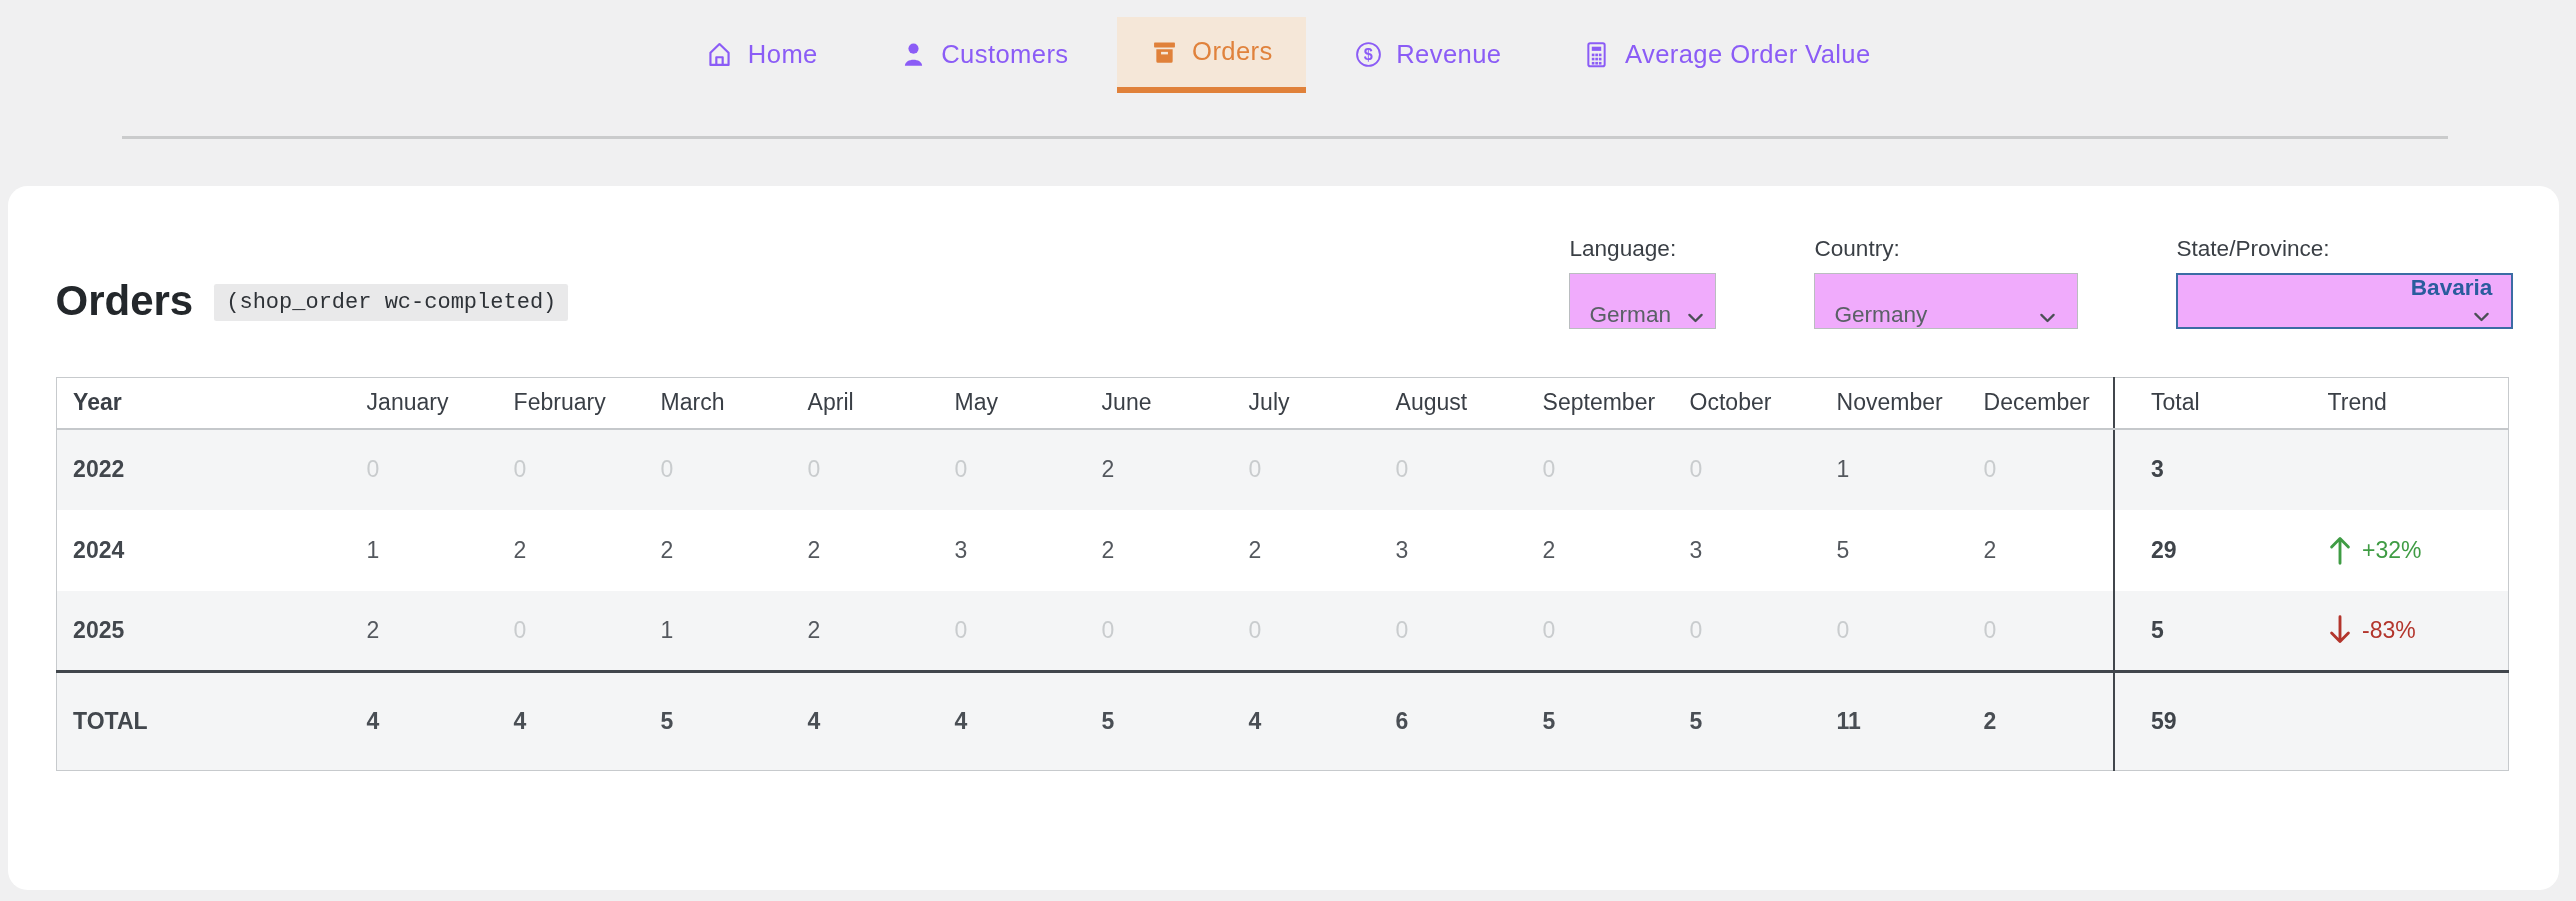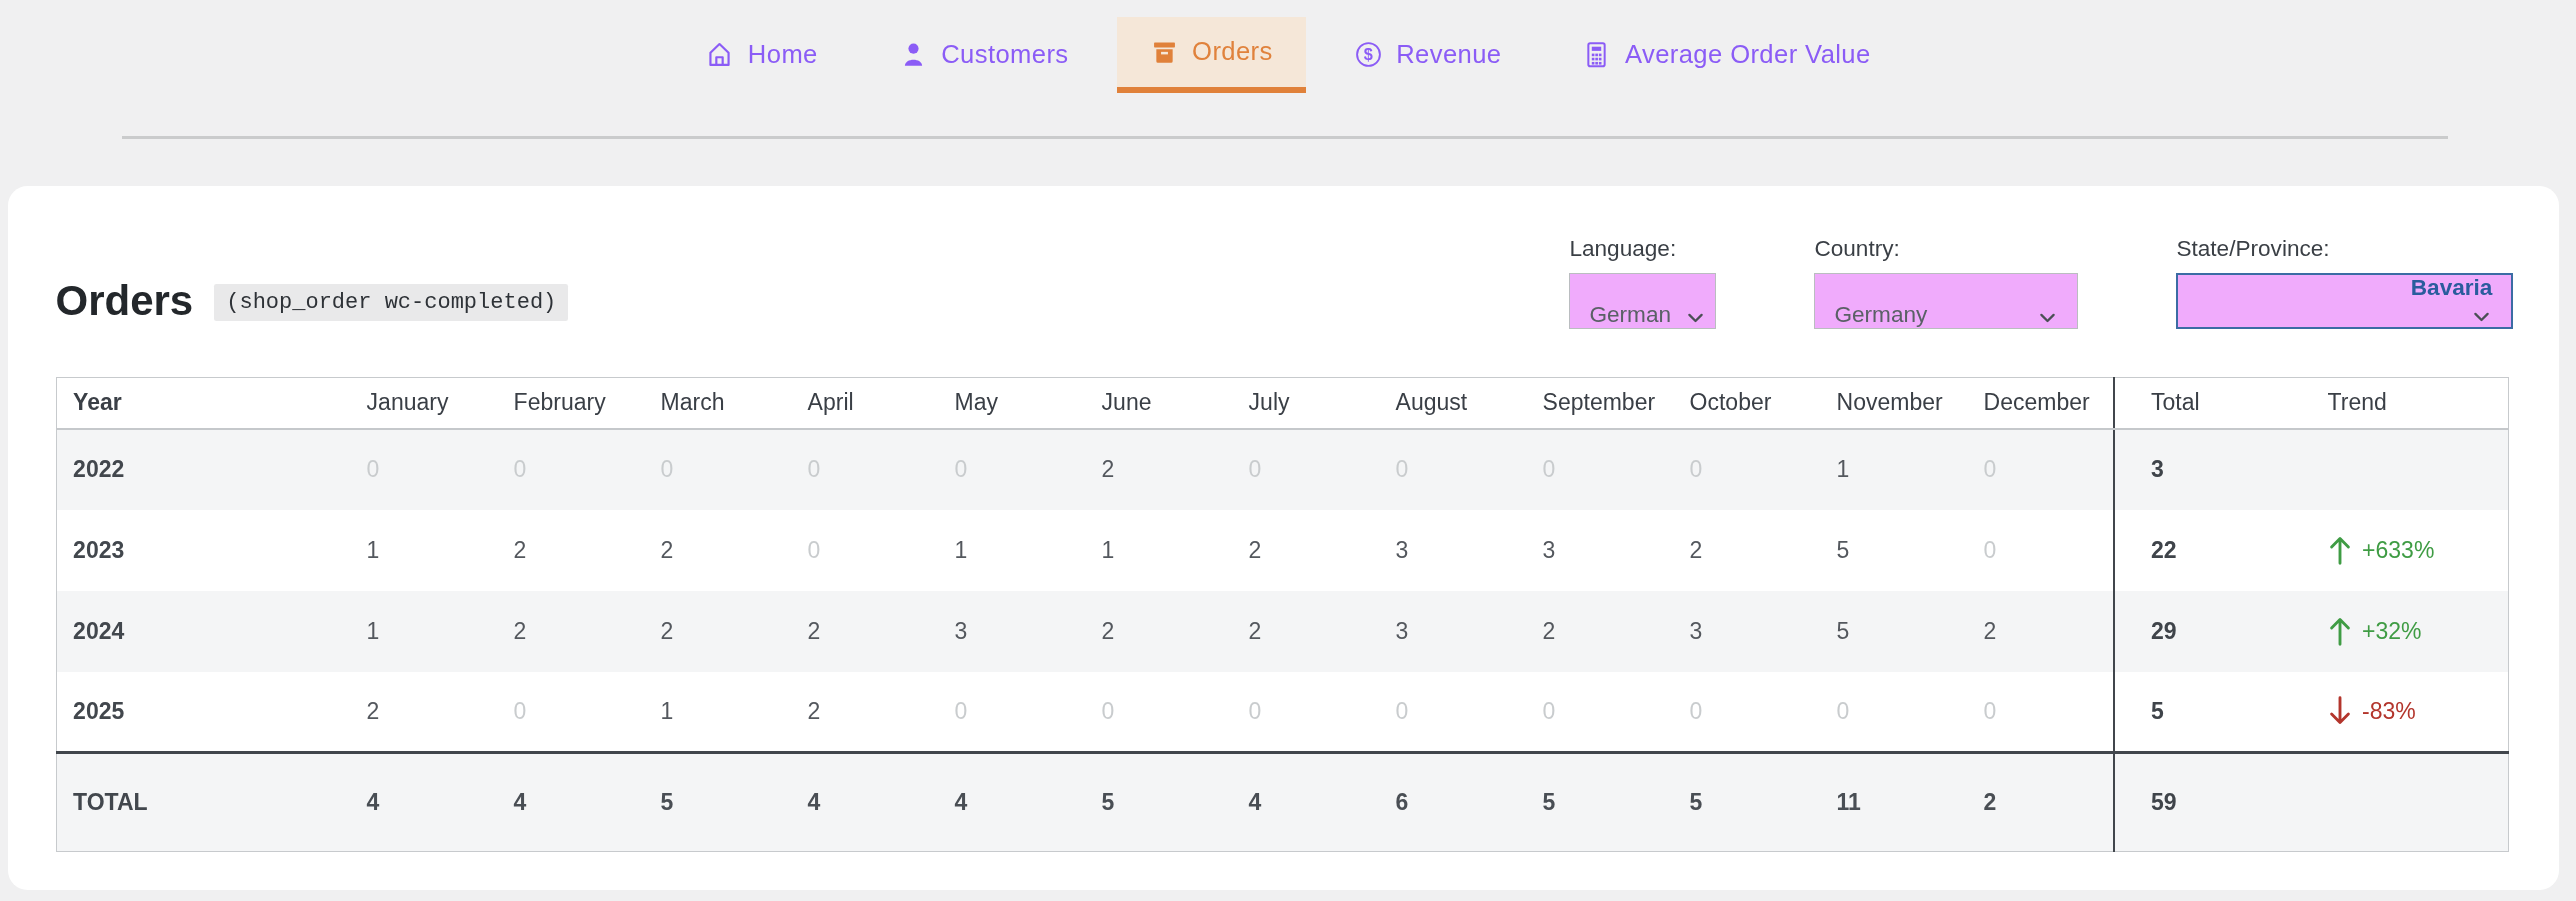--- a/index.html
+++ b/index.html
@@ -245,44 +245,20 @@
             <td class="zero">0</td>
             <td class="zero">0</td>
             <td class="zero">0</td>
             <td class="zero">0</td>
             <td>1</td>
             <td class="zero">0</td>
             <td class="sep total-col">3</td>
             <td></td>
           </tr>
           <tr>
-            <th>2023</th>
-            <td>1</td>
-            <td>2</td>
-            <td>2</td>
-            <td class="zero">0</td>
-            <td>1</td>
-            <td>1</td>
-            <td>2</td>
-            <td>3</td>
-            <td>3</td>
-            <td>2</td>
-            <td>5</td>
-            <td class="zero">0</td>
-            <td class="sep total-col">22</td>
-            <td>
-              <div class="trend trend-up">
-                <svg viewBox="0 0 20 26" fill="none" stroke="currentColor" stroke-width="2.4" stroke-linecap="round" stroke-linejoin="round">
-                  <path d="M10 24 V3.5 M3 10.5 L10 3.5 L17 10.5"></path>
-                </svg>
-                <span>+633%</span>
-              </div>
-            </td>
-          </tr>
-          <tr>
             <th>2024</th>
             <td>1</td>
             <td>2</td>
             <td>2</td>
             <td>2</td>
             <td>3</td>
             <td>2</td>
             <td>2</td>
             <td>3</td>
             <td>2</td>

